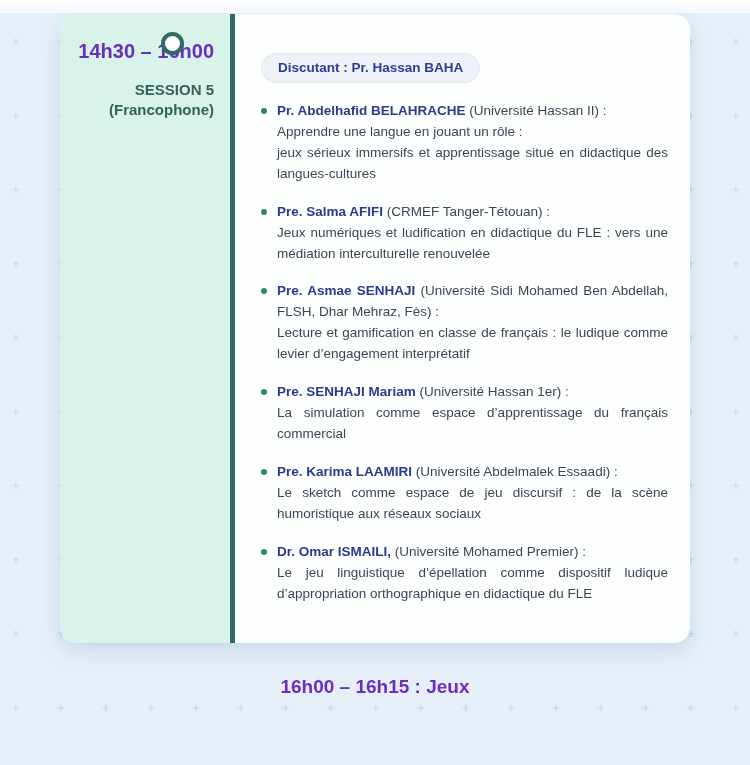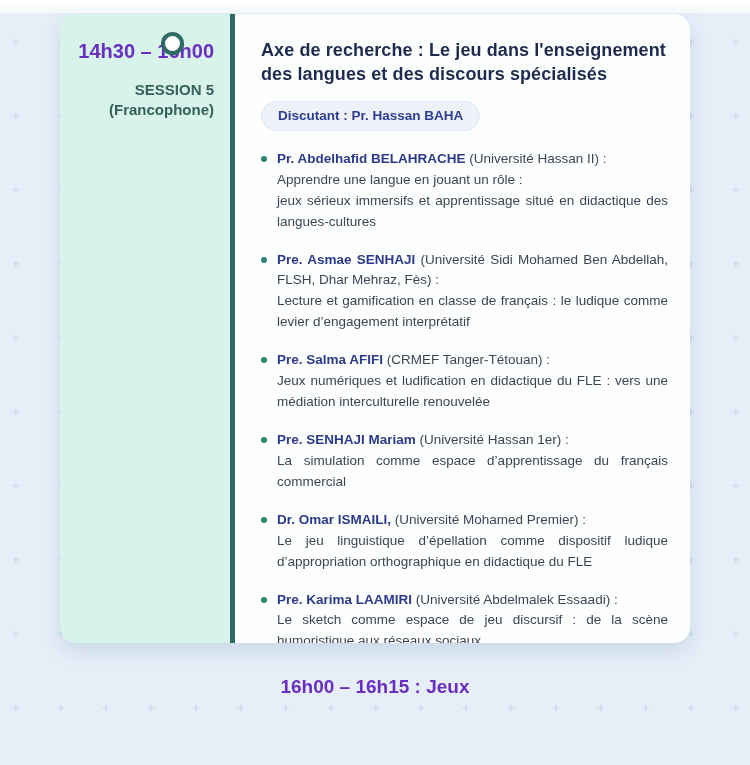--- a/index.html
+++ b/index.html
@@ -249,52 +249,51 @@
   </div>
 <div class="top-strip"></div>
 
 <div class="card">
   <div class="time-panel">
     <div class="time-range">14h30 – 16h00</div>
     <div class="session-name">SESSION 5 (Francophone)</div>
   </div>
   <div class="timeline-bar"></div>
   <div class="content">
-    <h1 class="axis-title">Axe de recherche : Le jeu dans l'enseignement des langues et des discours spécialisés</h1>
     <span class="badge">Discutant : Pr. Hassan BAHA</span>
     <ul class="speakers">
       <li>
         <span class="bullet"></span>
         <p class="speaker-text"><strong>Pr. Abdelhafid BELAHRACHE</strong><span class="speaker-details"> (Université Hassan II) :
 Apprendre une langue en jouant un rôle :
 jeux sérieux immersifs et apprentissage situé en didactique des langues-cultures</span></p>
       </li>
       <li>
         <span class="bullet"></span>
+        <p class="speaker-text"><strong>Pre. Salma AFIFI</strong><span class="speaker-details"> (CRMEF Tanger-Tétouan) :
+Jeux numériques et ludification en didactique du FLE : vers une médiation interculturelle renouvelée</span></p>
+      </li>
+      <li>
+        <span class="bullet"></span>
         <p class="speaker-text"><strong>Pre. Asmae SENHAJI</strong><span class="speaker-details"> (Université Sidi Mohamed Ben Abdellah, FLSH, Dhar Mehraz, Fès) :
 Lecture et gamification en classe de français : le ludique comme levier d’engagement interprétatif</span></p>
       </li>
       <li>
         <span class="bullet"></span>
-        <p class="speaker-text"><strong>Pre. Salma AFIFI</strong><span class="speaker-details"> (CRMEF Tanger-Tétouan) :
-Jeux numériques et ludification en didactique du FLE : vers une médiation interculturelle renouvelée</span></p>
-      </li>
-      <li>
-        <span class="bullet"></span>
         <p class="speaker-text"><strong>Pre. SENHAJI Mariam</strong><span class="speaker-details"> (Université Hassan 1er) :
 La simulation comme espace d’apprentissage du français commercial</span></p>
       </li>
       <li>
         <span class="bullet"></span>
+        <p class="speaker-text"><strong>Pre. Karima LAAMIRI</strong><span class="speaker-details"> (Université Abdelmalek Essaadi) :
+Le sketch comme espace de jeu discursif : de la scène humoristique aux réseaux sociaux</span></p>
+      </li>
+      <li>
+        <span class="bullet"></span>
         <p class="speaker-text"><strong>Dr. Omar ISMAILI,</strong><span class="speaker-details"> (Université Mohamed Premier) :
 Le jeu linguistique d’épellation comme dispositif ludique d’appropriation orthographique en didactique du FLE</span></p>
-      </li>
-      <li>
-        <span class="bullet"></span>
-        <p class="speaker-text"><strong>Pre. Karima LAAMIRI</strong><span class="speaker-details"> (Université Abdelmalek Essaadi) :
-Le sketch comme espace de jeu discursif : de la scène humoristique aux réseaux sociaux</span></p>
       </li>
     </ul>
   </div>
 </div>
 <div class="timeline-dot"></div>
 
 <div class="pause">16h00 – 16h15 : Jeux</div>
 
 </body></html>

